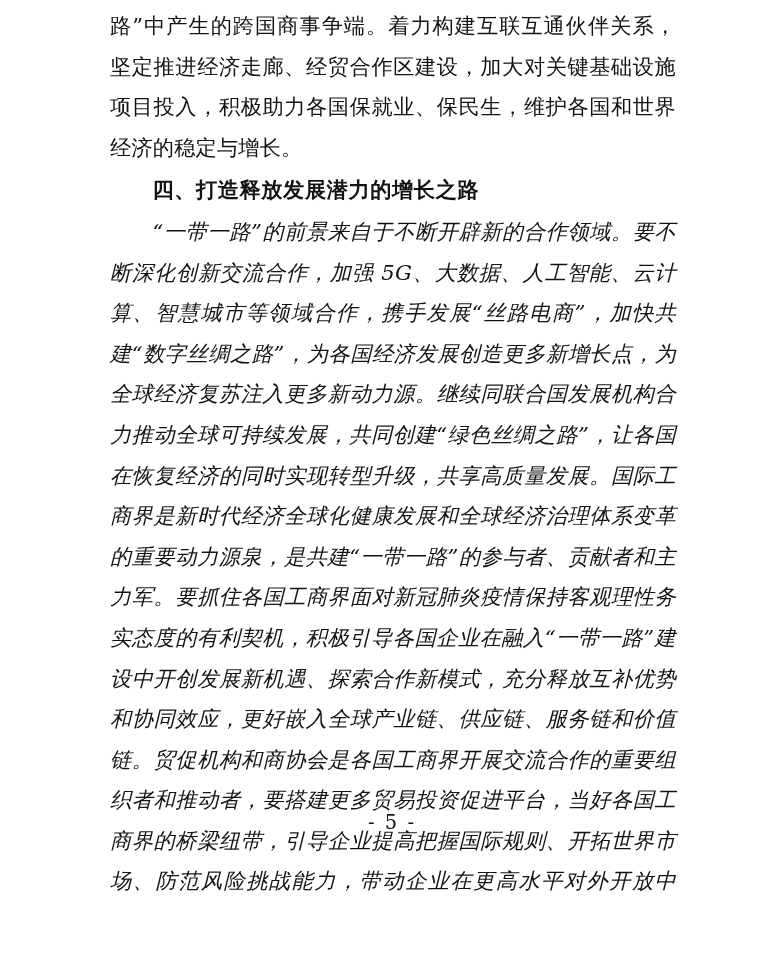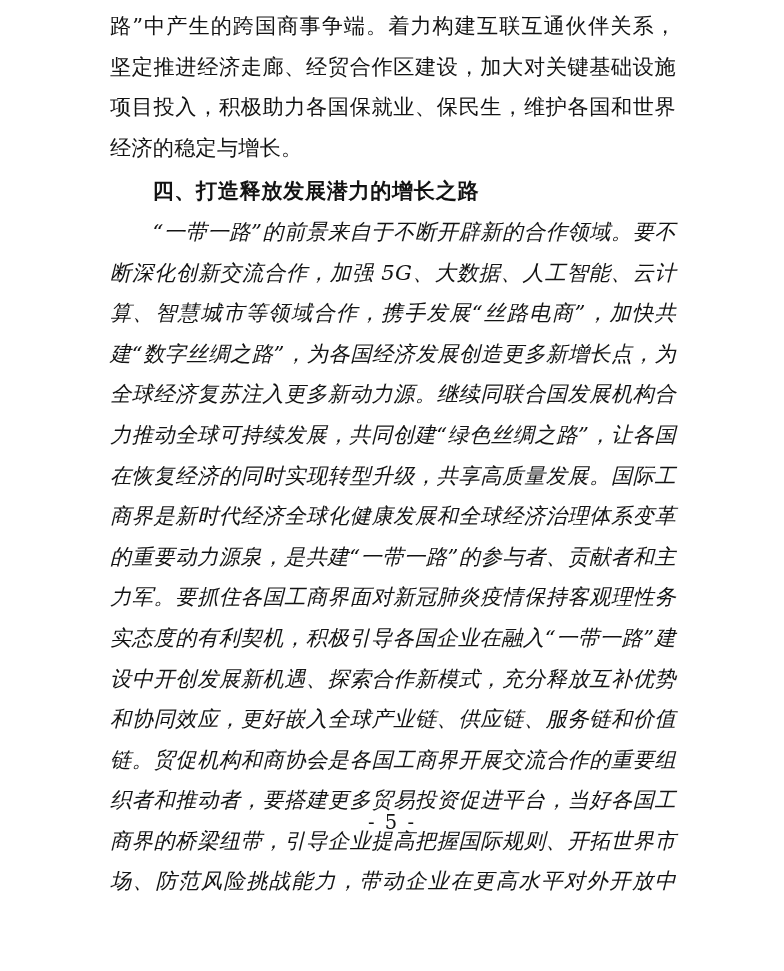--- a/index.html
+++ b/index.html
@@ -40,21 +40,21 @@
   }
   .para.indent {
     text-indent: 2em;
     font-style: italic;
   }
   .heading {
     font-size: 21.2px;
     line-height: 40.6px;
     margin: 0;
     text-indent: 2em;
-    font-family: Liberation Sans, sans-serif;
+    font-family: Liberation Mono, monospace;
     font-weight: bold;
     letter-spacing: 0.6px;
     text-align: left;
   }
   .spacer-sm { height: 3px; }
   .page-number {
     position: absolute;
     left: 0;
     right: 0;
     bottom: 22px;

